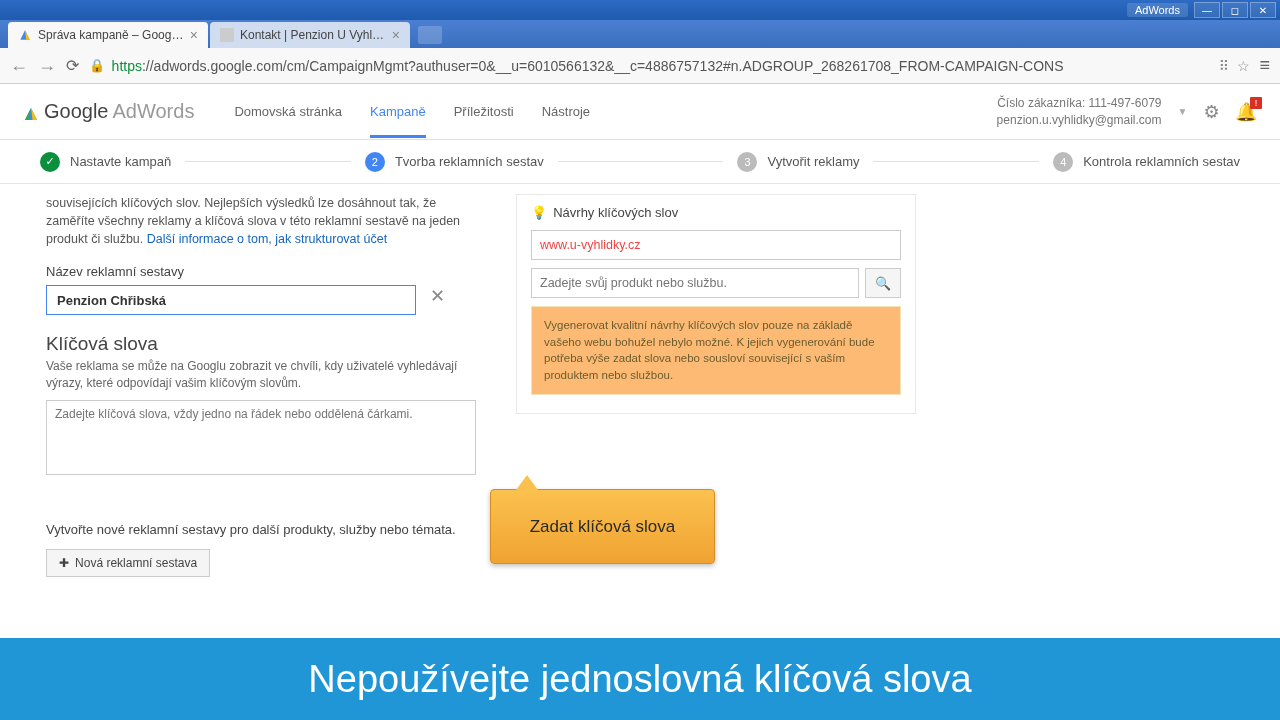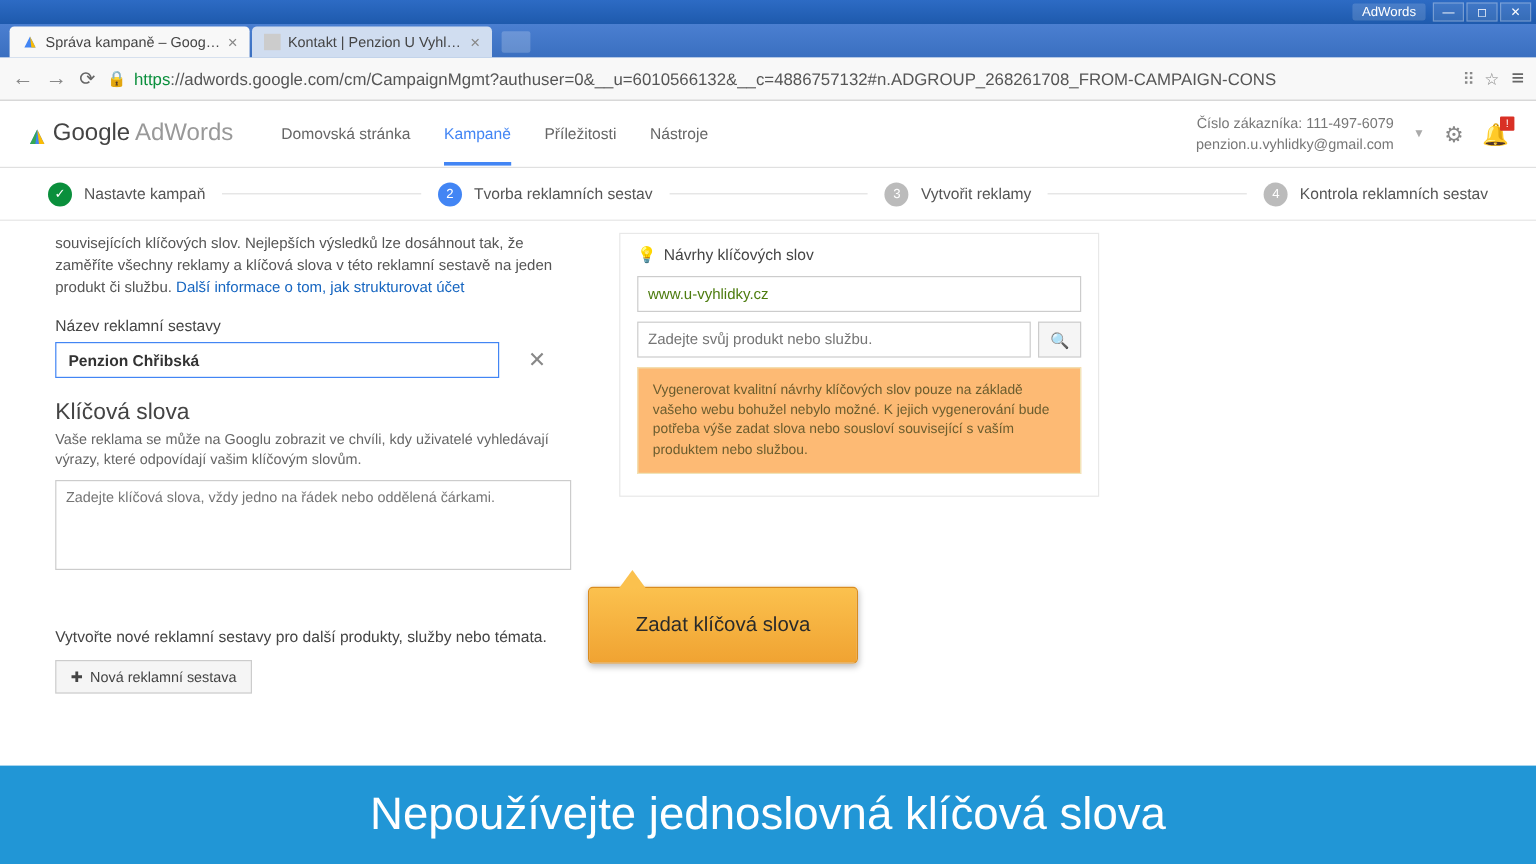--- a/index.html
+++ b/index.html
@@ -57,43 +57,43 @@
 
 
 .content { display: flex; padding: 10px 40px 0 46px; gap: 40px; }
 .col-left { width: 430px; }
 .col-right { width: 400px; }
 
 .help-text { font-size: 12.5px; color: #555; line-height: 1.45; }
 .help-link { color: #1565c0; cursor: pointer; }
 
 .field-label { font-size: 13px; color: #444; margin-top: 16px; margin-bottom: 6px; }
-.field-row { display: flex; align-items: center; gap: 24px; }
+.field-row { display: flex; gap: 14px; }
 .text-input { width: 370px; height: 30px; border: 1px solid #4285f4; padding: 0 10px; font-size: 13px; font-weight: bold; color: #333; outline: none; }
 .clear-x { color: #888; font-size: 18px; cursor: pointer; }
 
 .sub-label { font-size: 19px; color: #444; margin-top: 18px; }
 .sub-help { font-size: 12px; color: #666; line-height: 1.4; margin-top: 3px; }
 .keywords-ta { width: 430px; height: 75px; border: 1px solid #ccc; padding: 6px 8px; font-size: 12px; color: #999; margin-top: 8px; resize: none; font-family: Arial; }
 
 .create-text { font-size: 13px; color: #444; margin-top: 42px; line-height: 1.4; }
 .new-group-btn { margin-top: 10px; height: 28px; padding: 0 12px; background: #f5f5f5; border: 1px solid #ccc; font-size: 12px; color: #444; cursor: pointer; display: inline-flex; align-items: center; gap: 6px; }
 
 
 .rp-card { border: 1px solid #e8e8e8; padding: 10px 14px 18px; }
 .rp-title { font-size: 13px; color: #444; display: flex; align-items: center; gap: 6px; margin-bottom: 10px; }
 .bulb { color: #f5a623; }
 .rp-input-row { display: flex; gap: 6px; margin-bottom: 8px; }
-.rp-input { flex: 1; height: 30px; border: 1px solid #ccc; padding: 0 8px; font-size: 12.5px; color: #4d7c0f; }
+.rp-input { flex: 1; height: 30px; border: 1px solid #ccc; padding: 0 8px; font-size: 12.5px; color: #ef4444; }
 .rp-input.placeholder { color: #999; }
 .rp-search-btn { width: 36px; height: 30px; border: 1px solid #ccc; background: #f5f5f5; color: #666; cursor: pointer; font-size: 13px; }
 .rp-warning { background: #fdba74; border: 1px solid #f0e4b8; padding: 10px 12px; font-size: 11.5px; color: #6b5d2f; line-height: 1.45; margin-top: 6px; }
 
 
-.callout { position: absolute; left: 490px; top: 489px; width: 225px; height: 64px; background: linear-gradient(#fbc14e, #f0a332); border: 1px solid #d98c1f; border-radius: 4px; display: flex; align-items: center; justify-content: center; font-size: 17px; color: #2a2a2a; box-shadow: 0 2px 5px rgba(0,0,0,0.25); }
+.callout { position: absolute; left: 490px; top: 489px; width: 225px; height: 75px; background: linear-gradient(#fbc14e, #f0a332); border: 1px solid #d98c1f; border-radius: 4px; display: flex; align-items: center; justify-content: center; font-size: 17px; color: #2a2a2a; box-shadow: 0 2px 5px rgba(0,0,0,0.25); }
 .callout-arrow { position: absolute; top: -15px; left: 25px; width: 0; height: 0; border-left: 11px solid transparent; border-right: 11px solid transparent; border-bottom: 15px solid #fbc14e; }
 
 
 .banner { position: absolute; bottom: 0; left: 0; right: 0; height: 82px; background: #2196d6; display: flex; align-items: center; justify-content: center; color: #fff; font-size: 38px; font-weight: 300; }
 </style>
 </head>
 <body>
 
 <div class="win-titlebar">
   <span class="win-title-label">AdWords</span>

